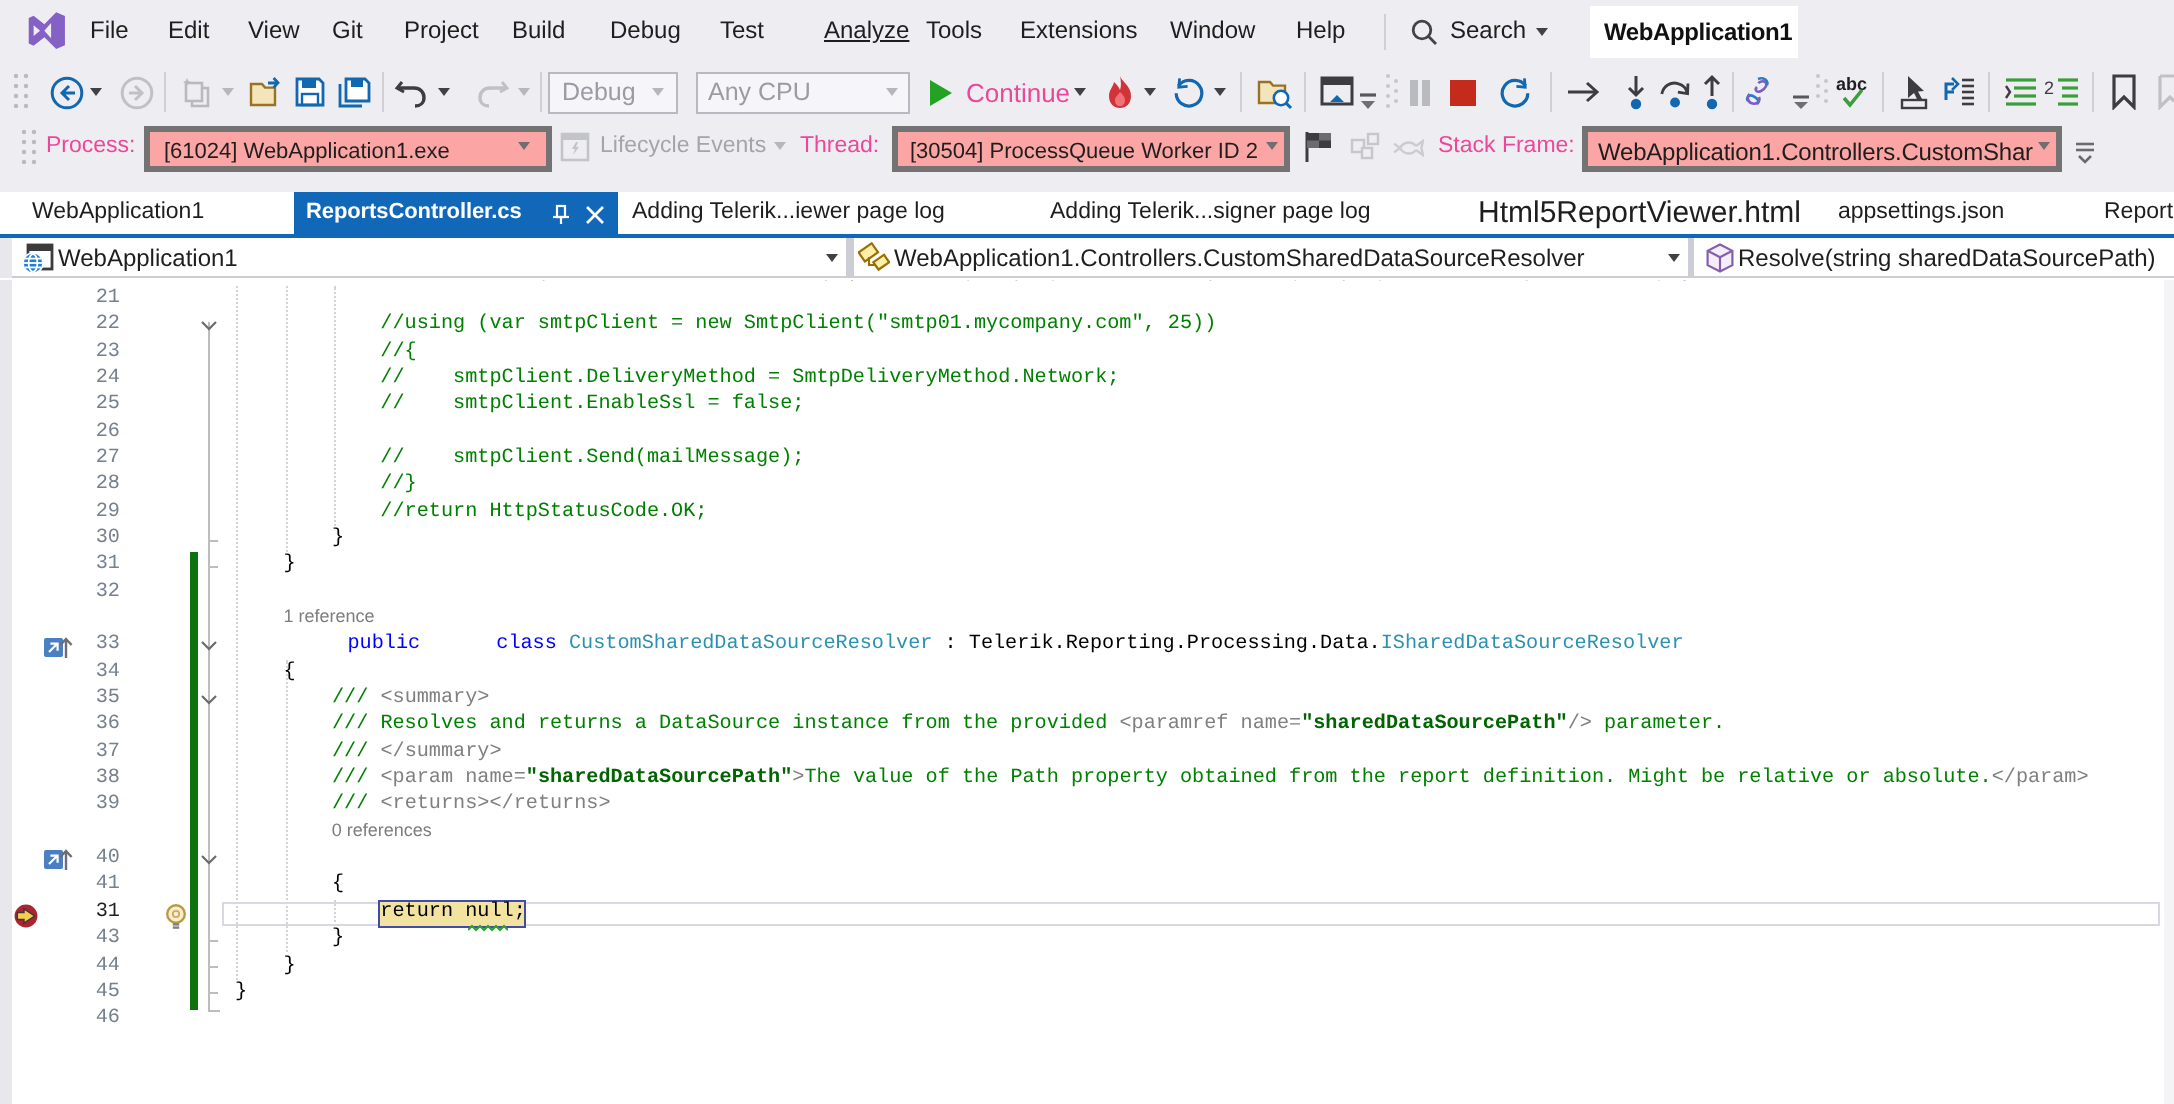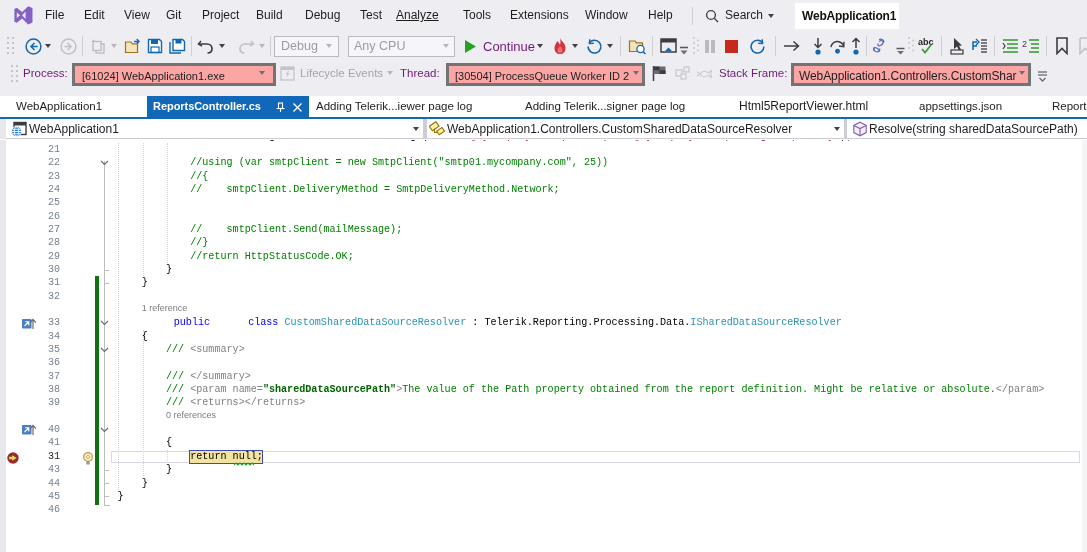--- a/index.html
+++ b/index.html
@@ -4,21 +4,21 @@
   body{width:1087px;height:552px;position:relative;overflow:hidden;background:#fff;
        font-family:"Liberation Sans",sans-serif;-webkit-font-smoothing:antialiased;}
   .abs{position:absolute;}
   .chrome{background:#eeeef2;}
   .mi{position:absolute;top:0;height:30px;line-height:30px;font-size:12px;color:#1e1e1e;}
   .sep2{position:absolute;width:1px;background:#cfcfd6;}
   .caret{position:absolute;width:0;height:0;border-left:3.5px solid transparent;border-right:3.5px solid transparent;border-top:4px solid #404045;}
   .caretg{border-top-color:#b6b6bd;}
   .combo{position:absolute;background:#fca5a5;border:3px solid #737373;box-sizing:border-box;font-size:12px;color:#1e1e1e;white-space:nowrap;overflow:hidden;}
   .combo2{position:absolute;background:#f6f6fa;border:1px solid #b9b9c3;box-sizing:border-box;font-size:13px;color:#9b9ba3;}
-  .lbl{position:absolute;font-size:13px;color:#701a75;}
+  .lbl{position:absolute;font-size:13px;color:#ec4899;}
   .tabtxt{position:absolute;top:96px;height:21px;line-height:21px;font-size:12px;color:#1e1e1e;}
   .code{position:absolute;left:0;white-space:pre;font-family:"Liberation Mono",monospace;font-size:10.1px;line-height:13.34px;height:13.34px;color:#000;}
   .ln{position:absolute;width:60px;text-align:right;font-family:"Liberation Mono",monospace;font-size:10.1px;line-height:13.34px;color:#75818e;}
   .k{color:#0000ff;margin-left:32px;}.t{color:#2b91af;}.c{color:#008000;}.g{color:#808080;}.s{color:#a31515;}.cb{color:#006400;font-weight:bold;}
   .guide{position:absolute;width:0;border-left:1px dotted #d2d2d2;}
 </style></head>
 <body>
 
 <div class="abs chrome" style="left:0;top:0;width:1087px;height:96px;"></div>
 
@@ -27,21 +27,21 @@
   <path fill-rule="evenodd" d="M16.92 0 L11.38 5.54 L6.37 1.57 L4.08 2.62 L4.08 14.56 L6.37 15.6 L11.38 11.64 L16.92 17.18 L21 15.41 L21 1.77 Z M6.37 11.14 L6.37 6.04 L9.38 8.59 Z M14.53 5.06 L14.53 12.12 L11.38 8.59 Z" fill="#8661c5"></path>
 </svg>
 <span class="mi" style="left:45px;">File</span>
 <span class="mi" style="left:84px;">Edit</span>
 <span class="mi" style="left:124px;">View</span>
 <span class="mi" style="left:166px;">Git</span>
 <span class="mi" style="left:202px;">Project</span>
 <span class="mi" style="left:256px;">Build</span>
 <span class="mi" style="left:305px;">Debug</span>
 <span class="mi" style="left:360px;">Test</span>
-<span class="mi" style="left:396px;text-decoration:underline;">Analyze</span>
+<span class="mi" style="left:412px;text-decoration:underline;">Analyze</span>
 <span class="mi" style="left:463px;">Tools</span>
 <span class="mi" style="left:510px;">Extensions</span>
 <span class="mi" style="left:585px;">Window</span>
 <span class="mi" style="left:648px;">Help</span>
 <div class="sep2" style="left:692px;top:7px;height:18px;"></div>
 <svg class="abs" style="left:705px;top:9px;" width="14" height="14" viewBox="0 0 14 14">
   <circle cx="6" cy="6" r="4.4" fill="none" stroke="#424247" stroke-width="1.4"></circle>
   <line x1="9.3" y1="9.3" x2="13" y2="13" stroke="#424247" stroke-width="1.4"></line>
 </svg>
 <span class="mi" style="left:725px;">Search</span>
@@ -312,21 +312,21 @@
   </g>
 </svg>
 <svg class="abs" style="left:292px;top:101.5px;" width="11" height="11" viewBox="0 0 11 11">
   <g stroke="#fff" stroke-width="1.3">
         <line x1="1.5" y1="1.5" x2="9.5" y2="9.5"></line>
         <line x1="9.5" y1="1.5" x2="1.5" y2="9.5"></line>
       </g>
 </svg>
 <span class="tabtxt" style="left:316px;font-size:11.5px;">Adding Telerik...iewer page log</span>
 <span class="tabtxt" style="left:525px;font-size:11.5px;">Adding Telerik...signer page log</span>
-<span class="tabtxt" style="left:739px;font-size:12px;">Html5ReportViewer.html</span>
+<span class="tabtxt" style="left:739px;font-size:15px;">Html5ReportViewer.html</span>
 <span class="tabtxt" style="left:919px;font-size:11.5px;">appsettings.json</span>
 <span class="tabtxt" style="left:1052px;font-size:11.5px;">Report</span>
 
 
 <div class="abs" style="left:0;top:119px;width:1087px;height:20px;background:#fff;border-bottom:1px solid #ccccd6;box-sizing:border-box;"></div>
 <div class="abs" style="left:0;top:119px;width:6px;height:20px;background:#e8e8ec;"></div>
 <div class="abs" style="left:423px;top:119px;width:3.5px;height:20px;background:#cdcdd5;"></div>
 <div class="abs" style="left:843.5px;top:119px;width:3.5px;height:20px;background:#cdcdd5;"></div>
 <svg class="abs" style="left:11px;top:121px;" width="16" height="16" viewBox="0 0 16 16">
   <rect x="3" y="1.5" width="12" height="12" fill="#fff" stroke="#3b3b3b" stroke-width="1.4"></rect>
@@ -452,29 +452,31 @@
   <path d="M2.5 7 L6.5 3 M3.2 2.8 L6.8 2.8 L6.8 6.4" fill="none" stroke="#fff" stroke-width="1.1"></path>
 </svg>
 <svg class="abs" style="left:29px;top:284.2px;" width="8" height="12" viewBox="0 0 8 12">
   <path d="M4 11 L4 2 M1.2 4.5 L4 1.5 L6.8 4.5" fill="none" stroke="#6d6d74" stroke-width="1.2"></path>
 </svg>
 
 <div class="code" style="left:117.5px;top:-10.34px;"><span class="c">            </span><span>var mailMessage = </span><span class="k">new</span><span> MailMessage(</span><span class="s">"sender@mycompany.com"</span><span>, </span><span class="s">"recipient@mycompany.com"</span><span>, </span><span class="s">"subject"</span><span>, </span><span class="s">"body"</span><span>);</span></div>
 <div class="code" style="left:117.5px;top:16.34px;"><span class="c">            //using (var smtpClient = new SmtpClient("smtp01.mycompany.com", 25))</span></div>
 <div class="code" style="left:117.5px;top:29.68px;"><span class="c">            //{</span></div>
 <div class="code" style="left:117.5px;top:43.02px;"><span class="c">            //    smtpClient.DeliveryMethod = SmtpDeliveryMethod.Network;</span></div>
+<div class="code" style="left:117.5px;top:56.36px;"><span class="c">            //    smtpClient.EnableSsl = false;</span></div>
 <div class="code" style="left:117.5px;top:83.04px;"><span class="c">            //    smtpClient.Send(mailMessage);</span></div>
 <div class="code" style="left:117.5px;top:96.38px;"><span class="c">            //}</span></div>
 <div class="code" style="left:117.5px;top:109.72px;"><span class="c">            //return HttpStatusCode.OK;</span></div>
 <div class="code" style="left:117.5px;top:123.06px;">        }</div>
 <div class="code" style="left:117.5px;top:136.4px;">    }</div>
 <div class="abs" style="left:141.7px;top:163.2px;font-size:9px;color:#7d7d7d;font-family:'Liberation Sans',sans-serif;">1 reference</div>
 <div class="code" style="left:117.5px;top:176.42px;">    <span class="k">public</span> <span class="k">class</span> <span class="t">CustomSharedDataSourceResolver</span> : Telerik.Reporting.Processing.Data.<span class="t">ISharedDataSourceResolver</span></div>
 <div class="code" style="left:117.5px;top:189.76px;">    {</div>
 <div class="code" style="left:117.5px;top:203.1px;">        <span class="c">/// </span><span class="g">&lt;summary&gt;</span></div>
+<div class="code" style="left:117.5px;top:216.44px;">        <span class="c">/// Resolves and returns a DataSource instance from the provided </span><span class="g">&lt;paramref name=</span><span class="cb">"sharedDataSourcePath"</span><span class="g">/&gt;</span><span class="c"> parameter.</span></div>
 <div class="code" style="left:117.5px;top:229.78px;">        <span class="c">/// </span><span class="g">&lt;/summary&gt;</span></div>
 <div class="code" style="left:117.5px;top:243.12px;">        <span class="c">/// </span><span class="g">&lt;param name=</span><span class="cb">"sharedDataSourcePath"</span><span class="g">&gt;</span><span class="c">The value of the Path property obtained from the report definition. Might be relative or absolute.</span><span class="g">&lt;/param&gt;</span></div>
 <div class="code" style="left:117.5px;top:256.46px;">        <span class="c">/// </span><span class="g">&lt;returns&gt;&lt;/returns&gt;</span></div>
 <div class="abs" style="left:165.9px;top:270.2px;font-size:9px;color:#7d7d7d;font-family:'Liberation Sans',sans-serif;">0 references</div>
 <div class="code" style="left:117.5px;top:296.48px;">        {</div>
 <div class="code" style="left:117.5px;top:309.82px;">            return null;</div>
 <div class="code" style="left:117.5px;top:323.16px;">        }</div>
 <div class="code" style="left:117.5px;top:336.5px;">    }</div>
 <div class="code" style="left:117.5px;top:349.84px;">}</div>
 </div>

